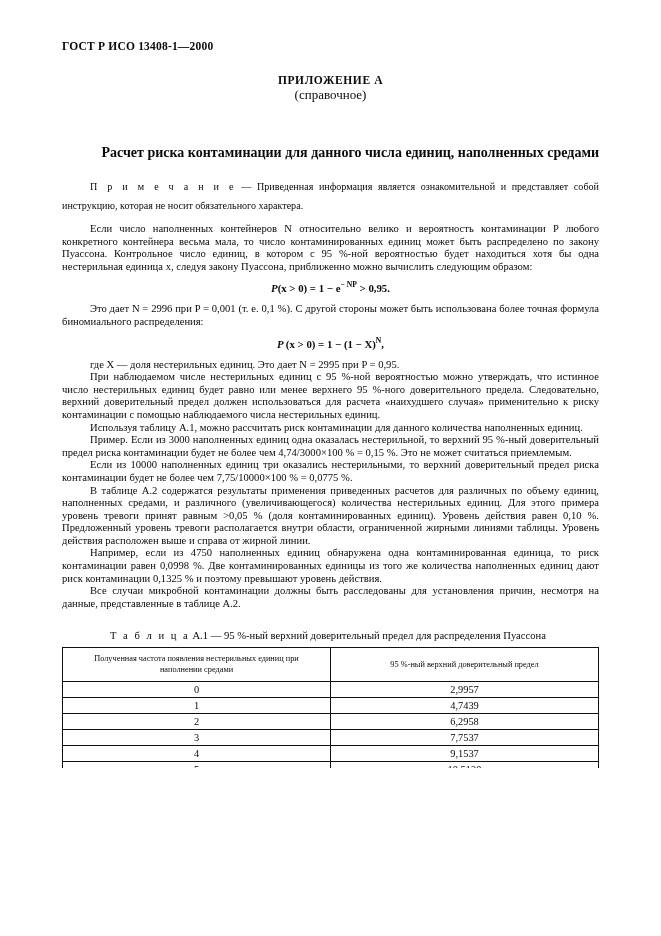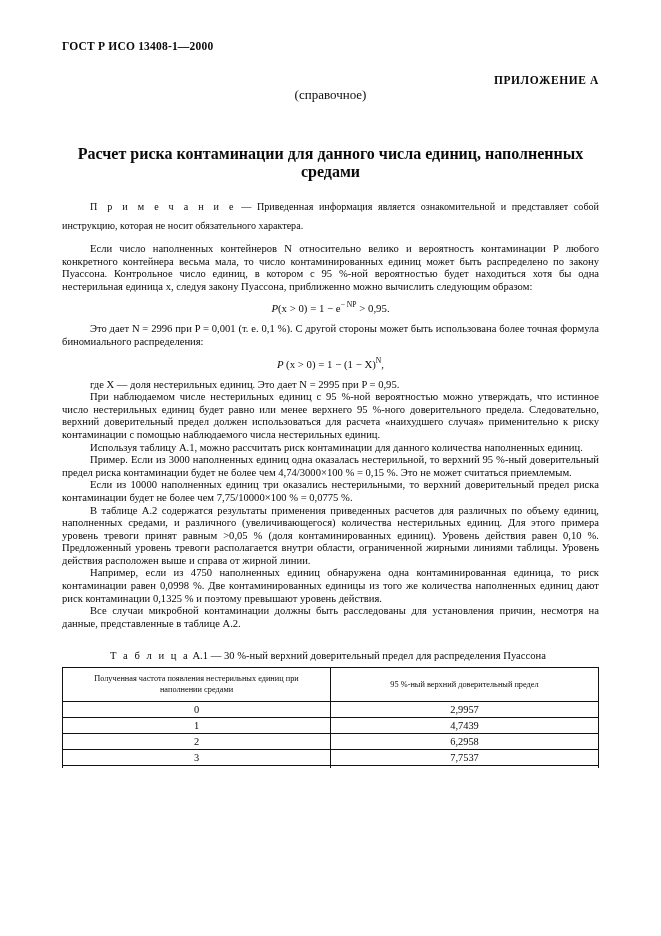--- a/index.html
+++ b/index.html
@@ -27,35 +27,35 @@
     font-size: 11.5px;
     letter-spacing: 0.2px;
   }
   .content {
     position: absolute;
     left: 62px;
     top: 74px;
     width: 537px;
   }
   .annex-title {
-    text-align: right;
+    text-align: center;
     font-weight: bold;
     font-size: 11.5px;
     letter-spacing: 0.6px;
     margin: 0;
   }
   .annex-sub {
     text-align: center;
     font-size: 13px;
     margin: 1px 0 0 0;
   }
   .main-heading {
-    text-align: center;
-    font-weight: bold;
-    font-size: 16px;
+    text-align: right;
+    font-weight: bold;
+    font-size: 14px;
     margin: 42px 0 0 0;
   }
   p.body-par {
     margin: 0;
     font-size: 10.6px;
     line-height: 12.6px;
     text-align: justify;
     text-indent: 28px;
     hyphens: manual;
   }
@@ -67,20 +67,21 @@
     text-indent: 28px;
   }
   .spaced {
     letter-spacing: 2.2px;
   }
   p.gap-before { margin-top: 8px; }
   .formula {
     text-align: center;
     font-size: 10.8px;
     margin: 9px 0 9px 0;
+    font-weight: bold;
   }
   .it { font-style: italic; }
   sup { font-size: 7.6px; vertical-align: super; line-height: 0; }
   .where-line {
     margin: 0;
     font-size: 10.6px;
     line-height: 12.6px;
     text-indent: 0;
   }
   .table-caption {
@@ -152,21 +153,21 @@
     <p class="body-par where-line">где X — доля нестерильных единиц. Это дает N = 2995 при P = 0,95.</p>
 
     <p class="body-par">При наблюдаемом числе нестерильных единиц с 95 %-ной вероятностью можно утверждать, что истинное число нестерильных единиц будет равно или менее верхнего 95 %-ного доверительного предела. Следовательно, верхний доверительный предел должен использоваться для расчета «наихудшего случая» применительно к риску контаминации с помощью наблюдаемого числа нестерильных единиц.</p>
     <p class="body-par">Используя таблицу А.1, можно рассчитать риск контаминации для данного количества наполненных единиц.</p>
     <p class="body-par">Пример. Если из 3000 наполненных единиц одна оказалась нестерильной, то верхний 95 %-ный доверительный предел риска контаминации будет не более чем 4,74/3000×100 % = 0,15 %. Это не может считаться приемлемым.</p>
     <p class="body-par">Если из 10000 наполненных единиц три оказались нестерильными, то верхний доверительный предел риска контаминации будет не более чем 7,75/10000×100 % = 0,0775 %.</p>
     <p class="body-par">В таблице А.2 содержатся результаты применения приведенных расчетов для различных по объему единиц, наполненных средами, и различного (увеличивающегося) количества нестерильных единиц. Для этого примера уровень тревоги принят равным &gt;0,05 % (доля контаминированных единиц). Уровень действия равен 0,10 %. Предложенный уровень тревоги располагается внутри области, ограниченной жирными линиями таблицы. Уровень действия расположен выше и справа от жирной линии.</p>
     <p class="body-par">Например, если из 4750 наполненных единиц обнаружена одна контаминированная единица, то риск контаминации равен 0,0998 %. Две контаминированных единицы из того же количества наполненных единиц дают риск контаминации 0,1325 % и поэтому превышают уровень действия.</p>
     <p class="body-par">Все случаи микробной контаминации должны быть расследованы для установления причин, несмотря на данные, представленные в таблице А.2.</p>
 
-    <div class="table-caption"><span class="tbl-word">Т а б л и ц а</span><span>  А.1 — 30 %-ный верхний доверительный предел для распределения Пуассона</span></div>
+    <div class="table-caption"><span class="tbl-word">Т а б л и ц а</span><span>  А.1 — 95 %-ный верхний доверительный предел для распределения Пуассона</span></div>
 
     <table class="poisson">
       <thead>
         <tr>
           <th class="c1">Полученная частота появления нестерильных единиц при наполнении средами</th>
           <th class="c2">95 %-ный верхний доверительный предел</th>
         </tr>
       </thead>
       <tbody id="tbl-body">
           <tr>

